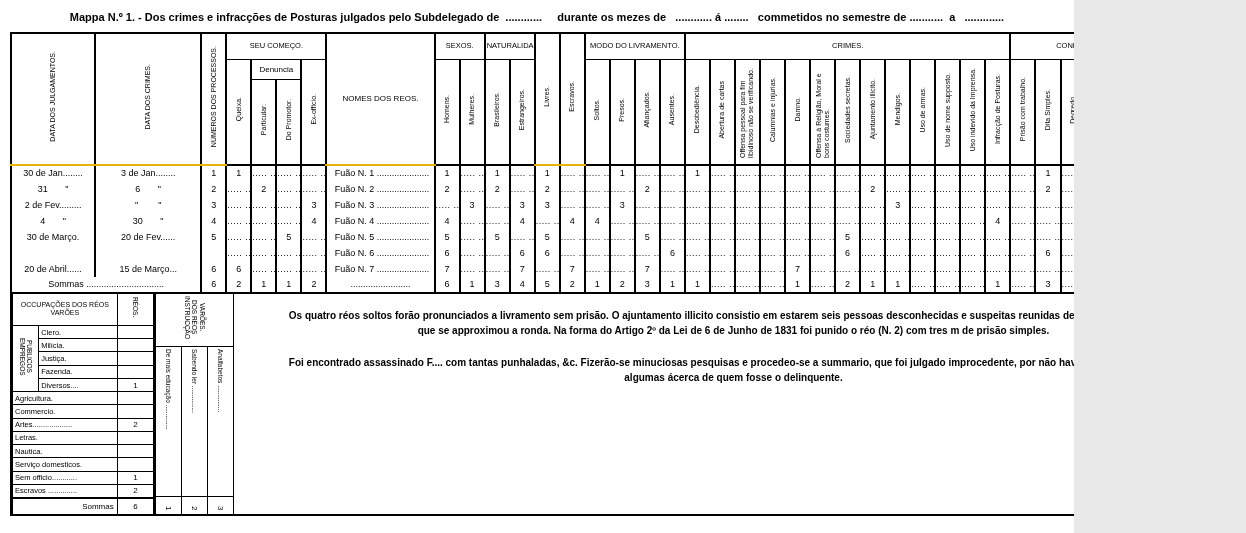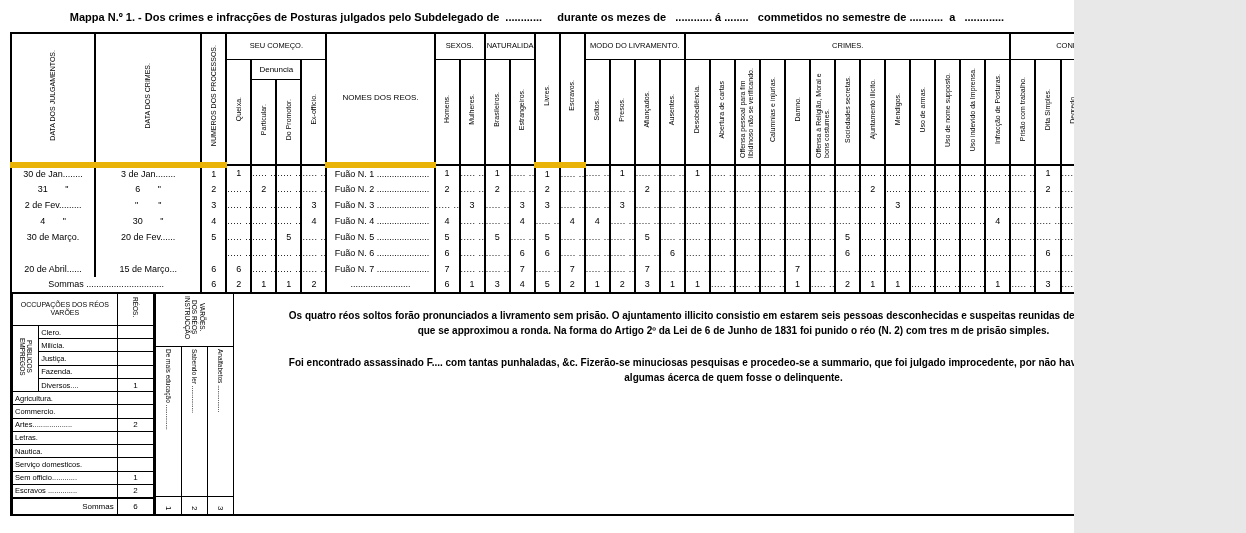--- a/index.html
+++ b/index.html
@@ -19,21 +19,21 @@
   tr.band2 > th.gh2 { height:20px; font-size:8px; }
   th.vh { vertical-align:bottom; text-align:center; padding:2px 0; }
   .vccw { writing-mode:vertical-rl; transform:rotate(180deg); display:inline-block;
           font-size:7px; line-height:1.15; text-align:left; }
   .h3 .vccw { max-height:122px; }
   .h2 .vccw { max-height:96px; }
   th.nomes-h { font-size:8px; }
   thead tr:first-child th { border-top:none; }
   thead th { border-bottom-width:1px; }
   table.main thead tr.band2 th.h2, table.main thead tr.band3 th { border-bottom:2px solid #000; }
-  table.main thead th[rowspan="3"] { border-bottom:6px solid #eab308; }
+  table.main thead th[rowspan="3"] { border-bottom:2px solid #eab308; }
 
   table.main tbody td { border-top:none; border-bottom:none; height:16px;
                         text-align:center; font-size:9px; vertical-align:middle; }
   td.c-date { white-space:pre; font-size:8.5px; }
   td.c-nome { text-align:left; padding-left:3px; font-size:8px; white-space:pre; }
   td.dots { font-size:7px; letter-spacing:0.5px; white-space:nowrap; }
   tr.sommas td { border-top:2px solid #000; border-bottom:2px solid #000; height:18px; font-size:9px; }
   td.somma-label { font-size:8.5px; white-space:pre;margin-left:12px; }
 
   

